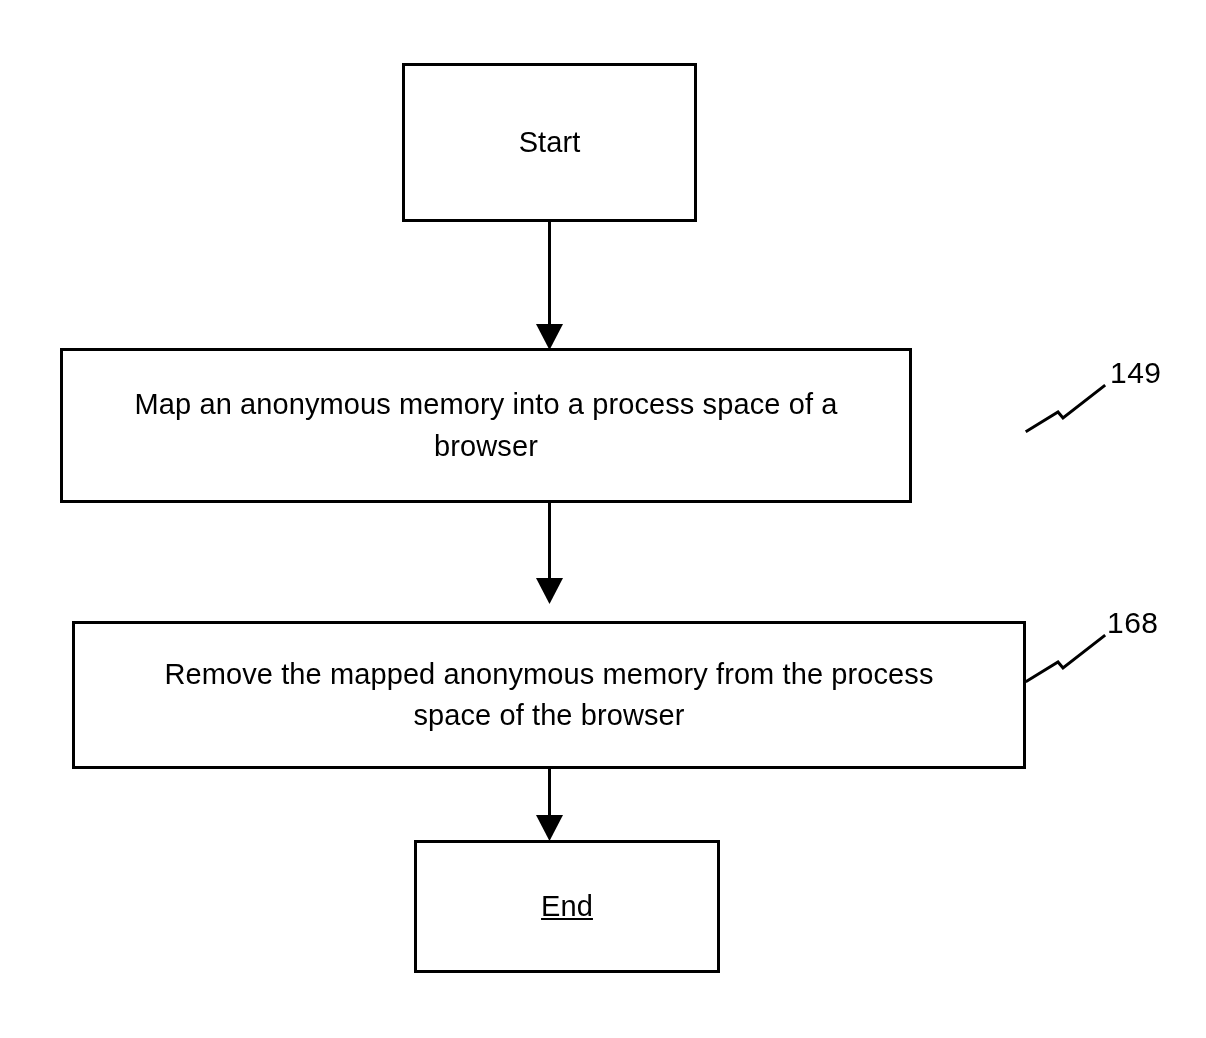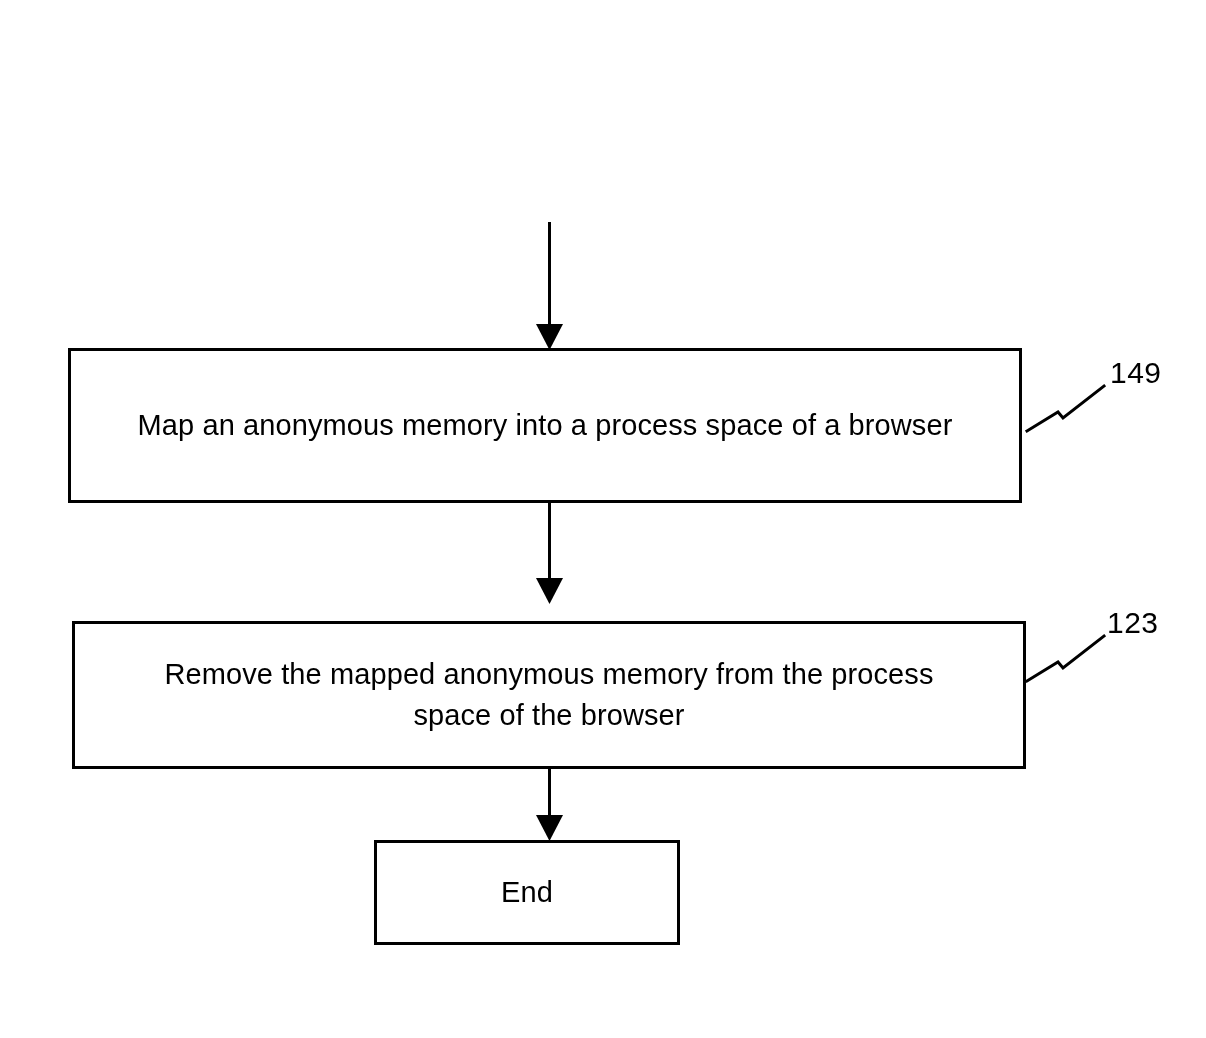--- a/index.html
+++ b/index.html
@@ -44,36 +44,37 @@
     padding: 0 16px;
     white-space: pre-line;
   }
   #node-start {
     left: 402px;
     top: 63px;
     width: 295px;
     height: 159px;
   }
   #node-step-102 {
-    left: 68px;
+    left: 60px;
     top: 348px;
-    width: 954px;
+    width: 852px;
     height: 155px;
   }
   #node-step-104 {
     left: 72px;
     top: 621px;
     width: 954px;
     height: 148px;
   }
   #node-end {
-    left: 374px;
+    left: 414px;
     top: 840px;
     width: 306px;
-    height: 105px;
+    height: 133px;
+    text-decoration: underline;
   }
   .ref-label {
     position: absolute;
     font-size: 30px;
     color: #000000;
     letter-spacing: 0.5px;
   }
   #ref-102 {
     left: 1110px;
     top: 356px;
@@ -107,30 +108,33 @@
 
     <g>
       <polyline points="1027,431 1058,412 1063,418 1104,386" fill="none" stroke="#000000" stroke-width="3" stroke-linecap="square" stroke-linejoin="miter"></polyline>
     </g>
 
     <g>
       <polyline points="1027,681 1058,662 1063,668 1104,636" fill="none" stroke="#000000" stroke-width="3" stroke-linecap="square" stroke-linejoin="miter"></polyline>
     </g>
   </svg>
 
+  <div class="node-box" id="node-start">
+    <span class="node-text">Start</span>
+  </div>
 
   <div class="node-box" id="node-step-102">
     <span class="node-text">Map an anonymous memory into a process space of a browser</span>
   </div>
 
   <div class="node-box" id="node-step-104">
     <span class="node-text">Remove the mapped anonymous memory from the process
 space of the browser</span>
   </div>
 
   <div class="node-box" id="node-end">
     <span class="node-text">End</span>
   </div>
 
   <div class="ref-label" id="ref-102">149</div>
-  <div class="ref-label" id="ref-104">123</div>
+  <div class="ref-label" id="ref-104">168</div>
 
 </div>
 
 </body></html>

